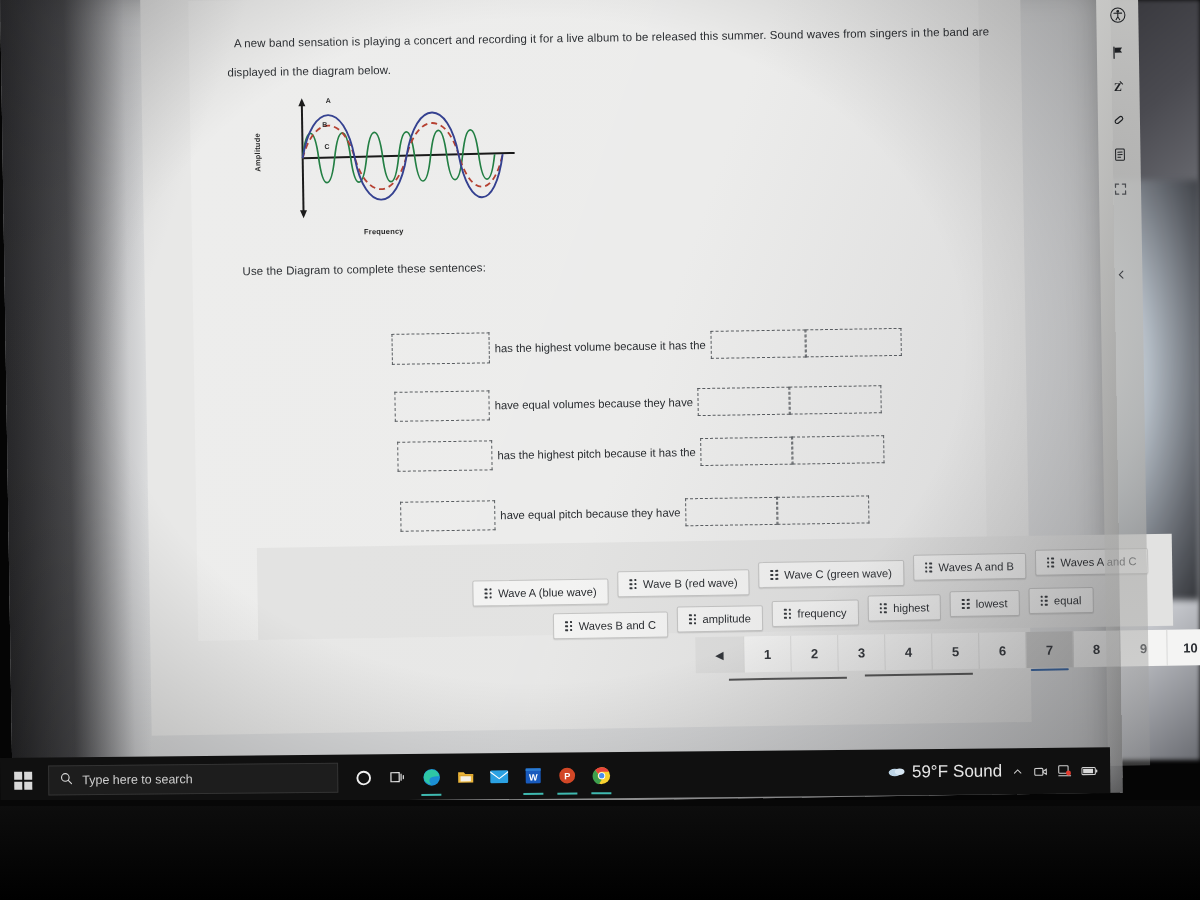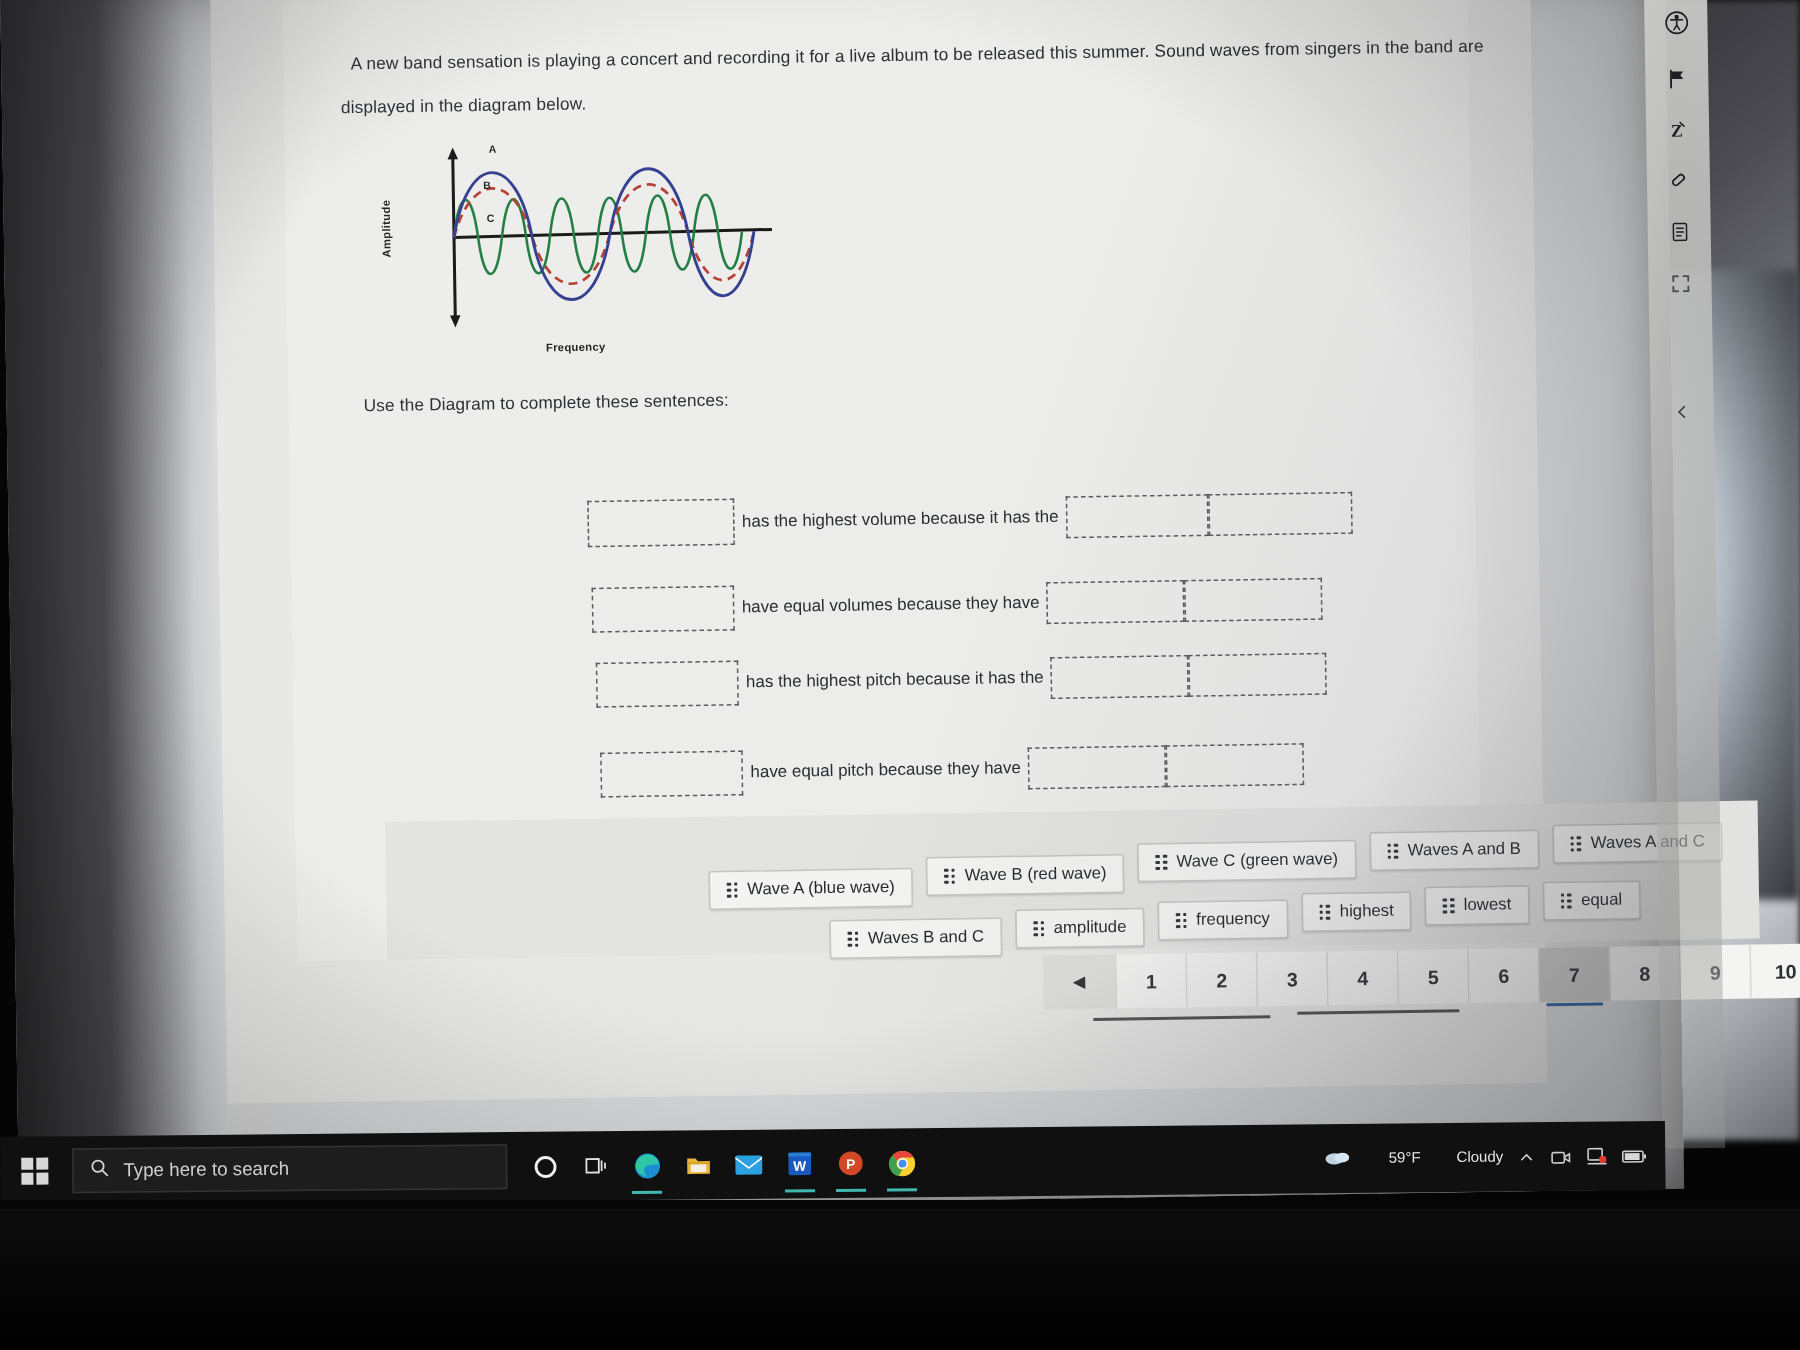--- a/index.html
+++ b/index.html
@@ -188,21 +188,21 @@
     width:290px;height:30px;background:#1d1d1d;border:1px solid #333;
     display:flex;align-items:center;gap:9px;padding:0 10px;box-sizing:border-box;
     margin-left:2px;
   }
   #search-box .ph{color:#cfcfcf;font-size:12.5px;}
   .tb-icon{width:34px;height:46px;display:flex;align-items:center;justify-content:center;position:relative;}
   .tb-icon.run::after{
     content:"";position:absolute;bottom:4px;left:7px;right:7px;height:2px;background:#3fb9b0;
   }
   #tray{margin-left:auto;display:flex;align-items:center;gap:9px;padding-right:12px;}
-  #weather{display:flex;align-items:center;gap:24px;color:#e6e6e6;font-size:10px;}
+  #weather{display:flex;align-items:center;gap:5px;color:#e6e6e6;font-size:17px;}
   .tray-ic{color:#cfcfcf;display:flex;align-items:center;}
   #desk-bottom{
     position:absolute;left:0;top:800px;width:1200px;height:100px;background:#070707;z-index:70;
   }
   #photo-bottom{
     position:absolute;left:0;top:806px;width:1200px;height:94px;
     background:linear-gradient(180deg,#0d0d0d,#000);z-index:71;
   }
 </style>
 </head>
@@ -550,21 +550,21 @@
 
     <div id="tray">
       <div id="weather">
         <span>
           <svg width="20" height="13" viewBox="0 0 24 16">
             <ellipse cx="9" cy="10" rx="7.5" ry="4.6" fill="#bcd4e6"></ellipse>
             <ellipse cx="15" cy="9" rx="6" ry="4" fill="#d6e6f2"></ellipse>
           </svg>
         </span>
         <span>59°F</span>
-        <span>Cloudy</span>
+        <span>Sound</span>
       </div>
       <span class="tray-ic">
         <svg width="13" height="11" viewBox="0 0 24 24" fill="none" stroke="#d0d0d0" stroke-width="2.2" stroke-linecap="round">
             <path d="M5 15l7-7 7 7"></path>
           </svg>
       </span>
       <span class="tray-ic">
         <svg width="15" height="13" viewBox="0 0 24 20" fill="none" stroke="#cfcfcf" stroke-width="1.7">
           <rect x="2.5" y="5" width="13" height="11" rx="1.6"></rect>
             <path d="M16 9.5l5-3v8l-5-3z"></path>

